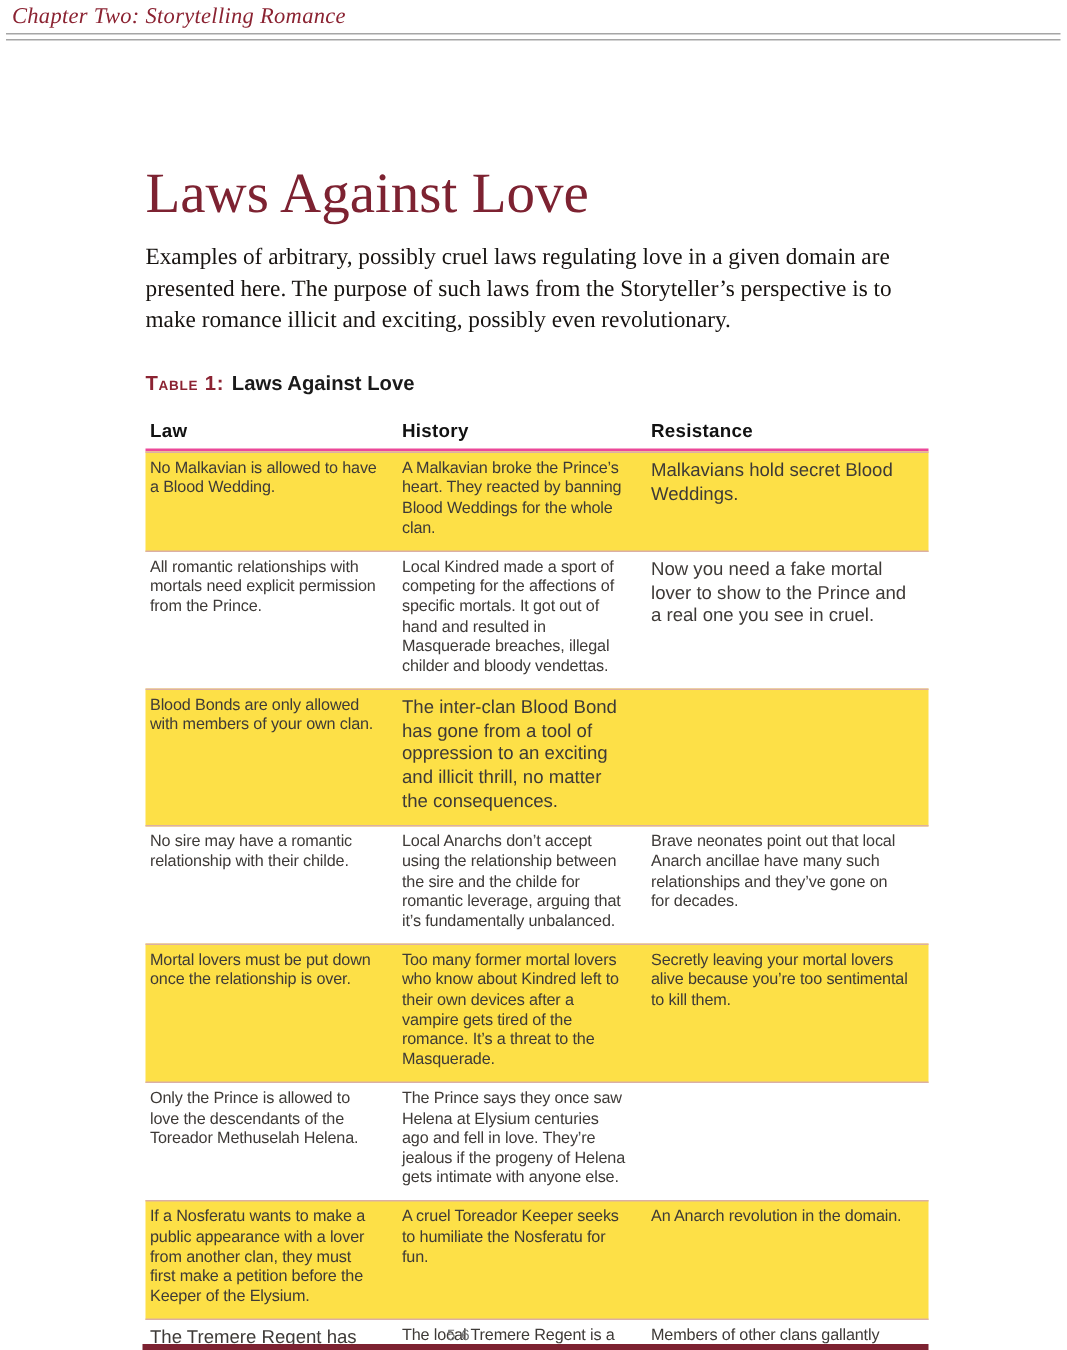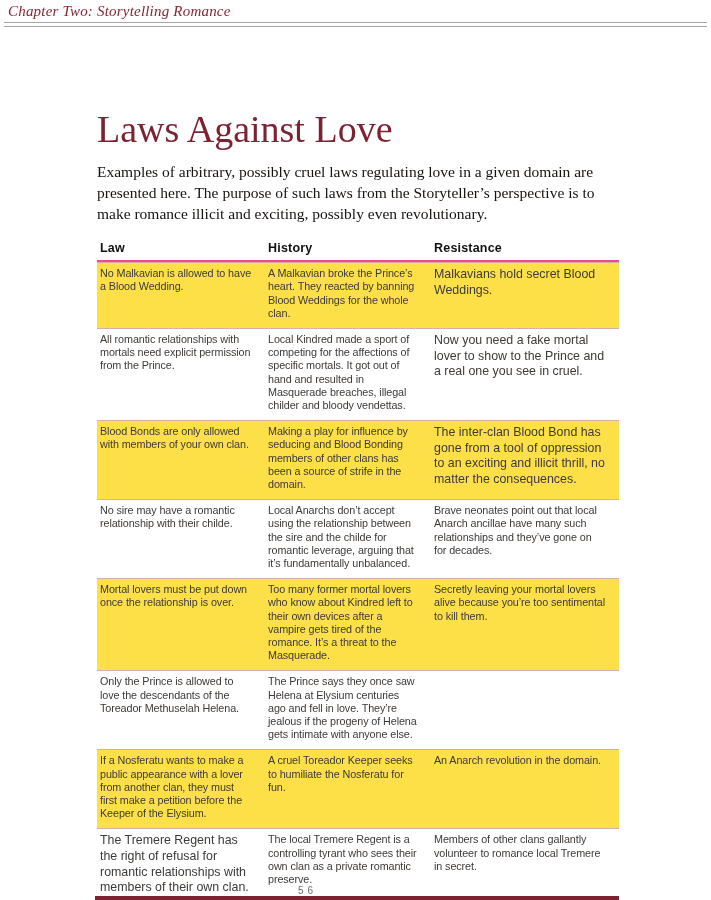--- a/index.html
+++ b/index.html
@@ -114,41 +114,43 @@
 <div class="page">
 
   <div class="chapter-header">Chapter Two: Storytelling Romance</div>
   <div class="double-rule"></div>
 
   <main class="content">
     <h1 class="page-title">Laws Against Love</h1>
 
     <p class="intro">Examples of arbitrary, possibly cruel laws regulating love in a given domain are presented here. The purpose of such laws from the Storyteller’s perspective is to make romance illicit and exciting, possibly even revolutionary.</p>
 
+    <div class="table-caption">
+      <span class="cap-label">Table 1:</span><span class="cap-title">Laws Against Love</span>
+    </div>
 
     <div class="laws-table">
       <div class="trow thead">
         <div class="cell cell-law">Law</div>
         <div class="cell cell-history">History</div>
         <div class="cell cell-resistance">Resistance</div>
       </div>
       <div id="rows">
           <div class="trow row-pink">
             <div class="cell cell-law">No Malkavian is allowed to have a Blood Wedding.</div>
             <div class="cell cell-history">A Malkavian broke the Prince’s heart. They reacted by banning Blood Weddings for the whole clan.</div>
             <div class="cell cell-resistance">Malkavians hold secret Blood Weddings.</div>
           </div>
           <div class="trow">
             <div class="cell cell-law">All romantic relationships with mortals need explicit permission from the Prince.</div>
             <div class="cell cell-history">Local Kindred made a sport of competing for the affections of specific mortals. It got out of hand and resulted in Masquerade breaches, illegal childer and bloody vendettas.</div>
             <div class="cell cell-resistance">Now you need a fake mortal lover to show to the Prince and a real one you see in cruel.</div>
           </div>
           <div class="trow row-pink">
             <div class="cell cell-law">Blood Bonds are only allowed with members of your own clan.</div>
-            <div class="cell cell-history">Making a play for influence by seducing and Blood Bonding members of other clans has been a source of strife in the domain.</div>
             <div class="cell cell-resistance">The inter-clan Blood Bond has gone from a tool of oppression to an exciting and illicit thrill, no matter the consequences.</div>
           </div>
           <div class="trow">
             <div class="cell cell-law">No sire may have a romantic relationship with their childe.</div>
             <div class="cell cell-history">Local Anarchs don’t accept using the relationship between the sire and the childe for romantic leverage, arguing that it’s fundamentally unbalanced.</div>
             <div class="cell cell-resistance">Brave neonates point out that local Anarch ancillae have many such relationships and they’ve gone on for decades.</div>
           </div>
           <div class="trow row-pink">
             <div class="cell cell-law">Mortal lovers must be put down once the relationship is over.</div>
             <div class="cell cell-history">Too many former mortal lovers who know about Kindred left to their own devices after a vampire gets tired of the romance. It’s a threat to the Masquerade.</div>

